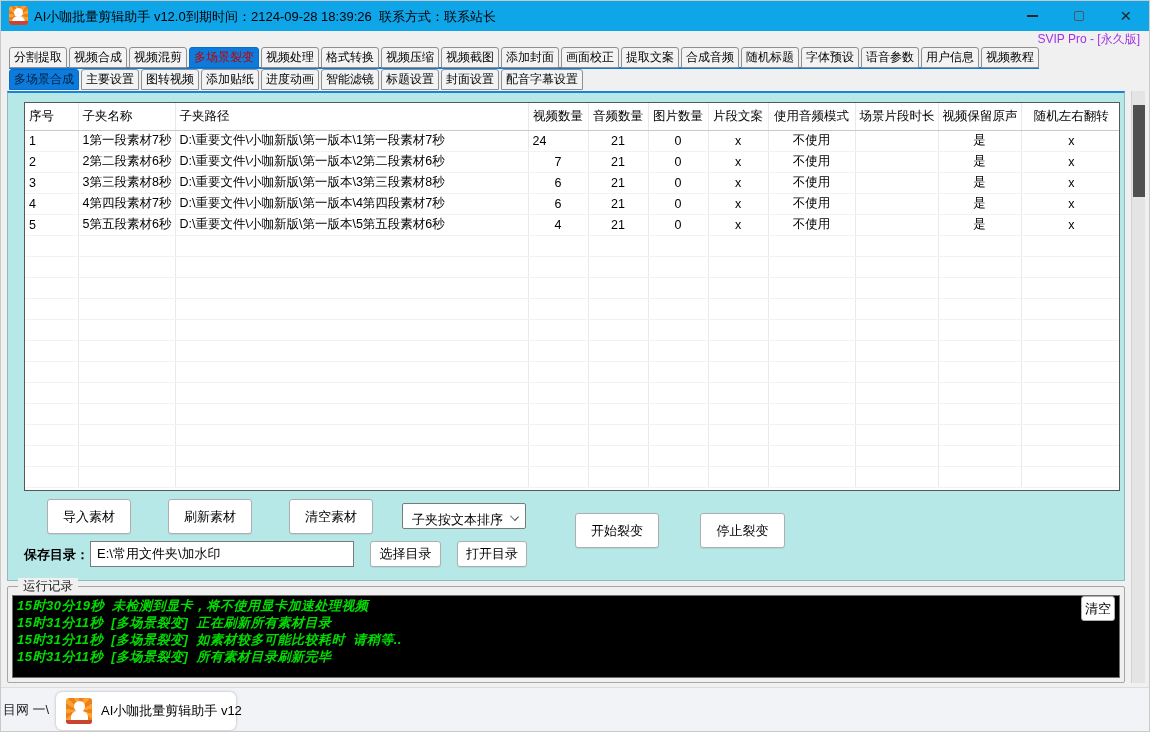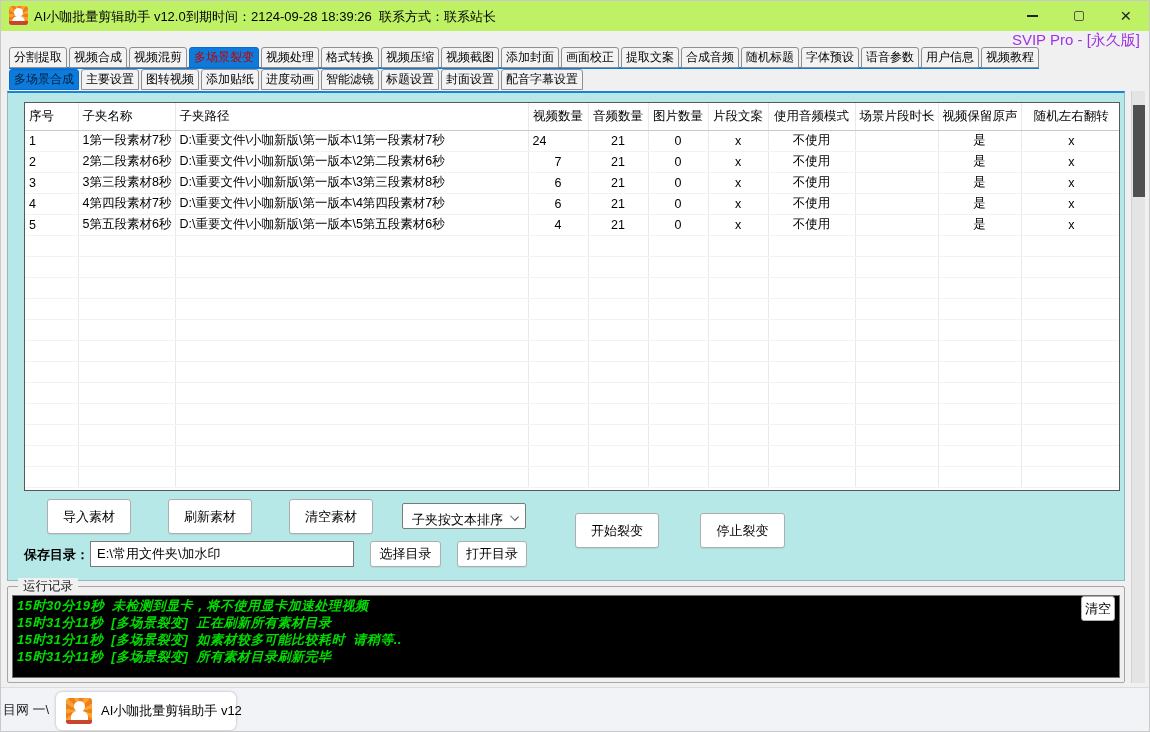--- a/index.html
+++ b/index.html
@@ -1,35 +1,35 @@
 <!DOCTYPE html>
 <html style="--panel: #b7e8e8; --tabblue: #0d7bdb; --tabred: #c00000; --license: #a032e6; --green: #00dd00;"><head>
 <meta charset="utf-8">
 <style>
   * { margin:0; padding:0; box-sizing:border-box; font-family:"Liberation Sans","DejaVu Sans",sans-serif; cursor:default; }
   html,body { width:1150px; height:732px; overflow:hidden; background:#f0f0f0; }
   .window { position:relative; width:1150px; height:732px; background:#f0f0f0; overflow:hidden; border:1px solid #c9c9c9; }
 
   
-  .titlebar { position:absolute; left:0; top:0; width:100%; height:30px; background:#bef264; }
+  .titlebar { position:absolute; left:0; top:0; width:100%; height:30px; background:#0ea5e9; }
   .app-icon { position:absolute; width:19px; height:19px; border-radius:3px;
     background:repeating-conic-gradient(#ef7f18 0 20deg, #fba233 20deg 40deg); overflow:hidden; }
   .app-icon .head { position:absolute; left:5px; top:2px; width:9px; height:9px; background:#fff; border-radius:50%; }
   .app-icon .body { position:absolute; left:3px; top:10px; width:13px; height:7px; background:#fff; border-radius:6px 6px 0 0; }
   .app-icon .band { position:absolute; left:0; bottom:0; width:100%; height:4px; background:#c9452f; }
   .titlebar .app-icon { left:8px; top:5px; }
   .tb-title   { position:absolute; left:33px; top:7px; font-size:13px; color:#000; }
   .tb-expire  { position:absolute; left:185px; top:7px; font-size:13px; color:#000; }
   .tb-contact { position:absolute; left:378px; top:7px; font-size:13px; color:#000; }
   .wc-group { position:absolute; right:0; top:0; width:140px; height:30px; display:flex; }
   .wc { flex:1; display:flex; align-items:center; justify-content:center; height:30px; }
   .ic-min { width:11px; height:1.5px; background:#222; }
   .ic-max { width:10px; height:10px; border:1.3px solid #555; border-radius:2px; }
   .ic-close { font-size:19px; color:#222; line-height:10px; }
-  .license { position:absolute; right:9px; top:30px; font-size:15px; color:var(--license,#a032e6); }
+  .license { position:absolute; right:9px; top:30px; font-size:12px; color:var(--license,#a032e6); }
 
   
   .tabs { position:absolute; left:8px; display:flex; gap:2px; z-index:3; }
   .tabs1 { top:46px; }
   .tabs2 { top:68px; }
   .tab { height:21px; line-height:19px; padding:0 4px; font-size:12px; background:#f3f3f3;
          border:1px solid #8f8f8f; border-radius:3px 3px 0 0; color:#000; white-space:nowrap; }
   .tabs1 .active { background:var(--tabblue,#0d7bdb); color:var(--tabred,#c00000); border-color:#0a6ec6; }
   .tabs2 .active { background:var(--tabblue,#0d7bdb); color:#03203c; border-color:#0a6ec6; }
   .tabline { position:absolute; left:8px; top:66px; width:1030px; height:2px; background:var(--tabblue,#0d7bdb); z-index:2; }

